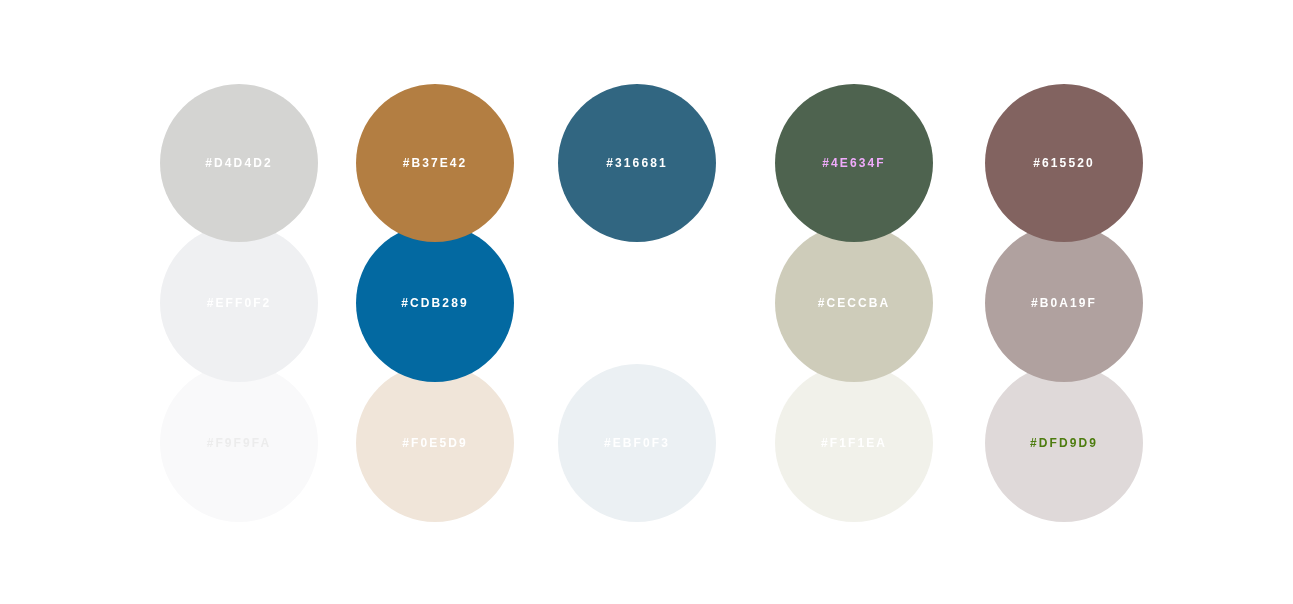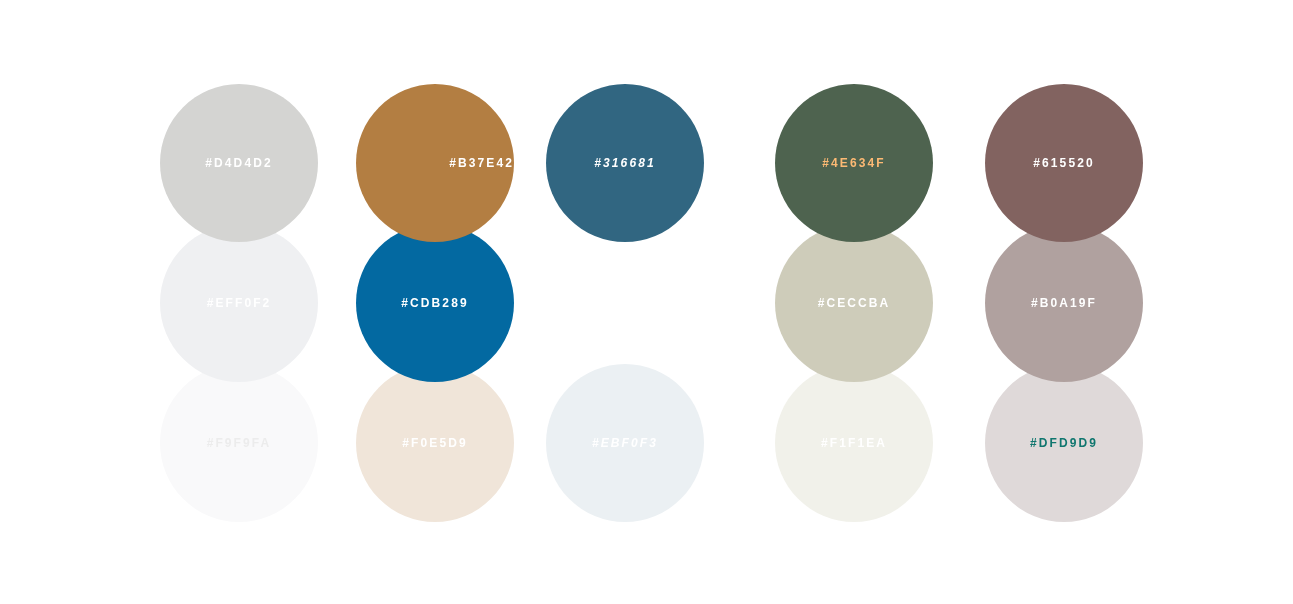--- a/index.html
+++ b/index.html
@@ -66,53 +66,53 @@
         <span class="swatch-label" style="color: rgb(255, 255, 255);">#D4D4D2</span>
       </div>
       <div class="swatch-circle row-1" style="width: 158px; height: 158px; background: rgb(239, 240, 242);">
         <span class="swatch-label" style="color: rgb(255, 255, 255);">#EFF0F2</span>
       </div>
       <div class="swatch-circle row-2" style="width: 158px; height: 158px; background: rgb(249, 249, 250);">
         <span class="swatch-label" style="color: rgb(236, 236, 236);">#F9F9FA</span>
       </div>
     </div>
     <div class="swatch-column" style="left: 356px; width: 158px;">
-      <div class="swatch-circle row-0" style="width: 158px; height: 158px; background: rgb(179, 126, 66); justify-content: flex-end;">
+      <div class="swatch-circle row-0" style="width: 158px; height: 158px; background: rgb(179, 126, 66);">
         <span class="swatch-label" style="color: rgb(255, 255, 255);">#B37E42</span>
       </div>
       <div class="swatch-circle row-1" style="width: 158px; height: 158px; background: #0369a1;">
         <span class="swatch-label" style="color: rgb(255, 255, 255);">#CDB289</span>
       </div>
       <div class="swatch-circle row-2" style="width: 158px; height: 158px; background: rgb(240, 229, 217);">
         <span class="swatch-label" style="color: rgb(255, 255, 255);">#F0E5D9</span>
       </div>
     </div>
-    <div class="swatch-column" style="left: 546px; width: 158px; font-style: italic;">
+    <div class="swatch-column" style="left: 558px; width: 158px;">
       <div class="swatch-circle row-0" style="width: 158px; height: 158px; background: rgb(49, 102, 129);">
         <span class="swatch-label" style="color: rgb(255, 255, 255);">#316681</span>
       </div>
       <div class="swatch-circle row-2" style="width: 158px; height: 158px; background: rgb(235, 240, 243);">
         <span class="swatch-label" style="color: rgb(255, 255, 255);">#EBF0F3</span>
       </div>
     </div>
     <div class="swatch-column" style="left: 775px; width: 158px;">
       <div class="swatch-circle row-0" style="width: 158px; height: 158px; background: rgb(78, 99, 79);">
-        <span class="swatch-label" style="color: #fdba74;">#4E634F</span>
+        <span class="swatch-label" style="color: #f0abfc;">#4E634F</span>
       </div>
       <div class="swatch-circle row-1" style="width: 158px; height: 158px; background: rgb(206, 204, 186);">
         <span class="swatch-label" style="color: rgb(255, 255, 255);">#CECCBA</span>
       </div>
       <div class="swatch-circle row-2" style="width: 158px; height: 158px; background: rgb(241, 241, 234);">
         <span class="swatch-label" style="color: rgb(255, 255, 255);">#F1F1EA</span>
       </div>
     </div>
     <div class="swatch-column" style="left: 985px; width: 158px;">
       <div class="swatch-circle row-0" style="width: 158px; height: 158px; background: rgb(130, 99, 96);">
         <span class="swatch-label" style="color: rgb(255, 255, 255);">#615520</span>
       </div>
       <div class="swatch-circle row-1" style="width: 158px; height: 158px; background: rgb(176, 161, 159);">
         <span class="swatch-label" style="color: rgb(255, 255, 255);">#B0A19F</span>
       </div>
       <div class="swatch-circle row-2" style="width: 158px; height: 158px; background: rgb(223, 217, 217);">
-        <span class="swatch-label" style="color: #0f766e;">#DFD9D9</span>
+        <span class="swatch-label" style="color: #4d7c0f;">#DFD9D9</span>
       </div>
     </div>
   </div>
 
 </body></html>

